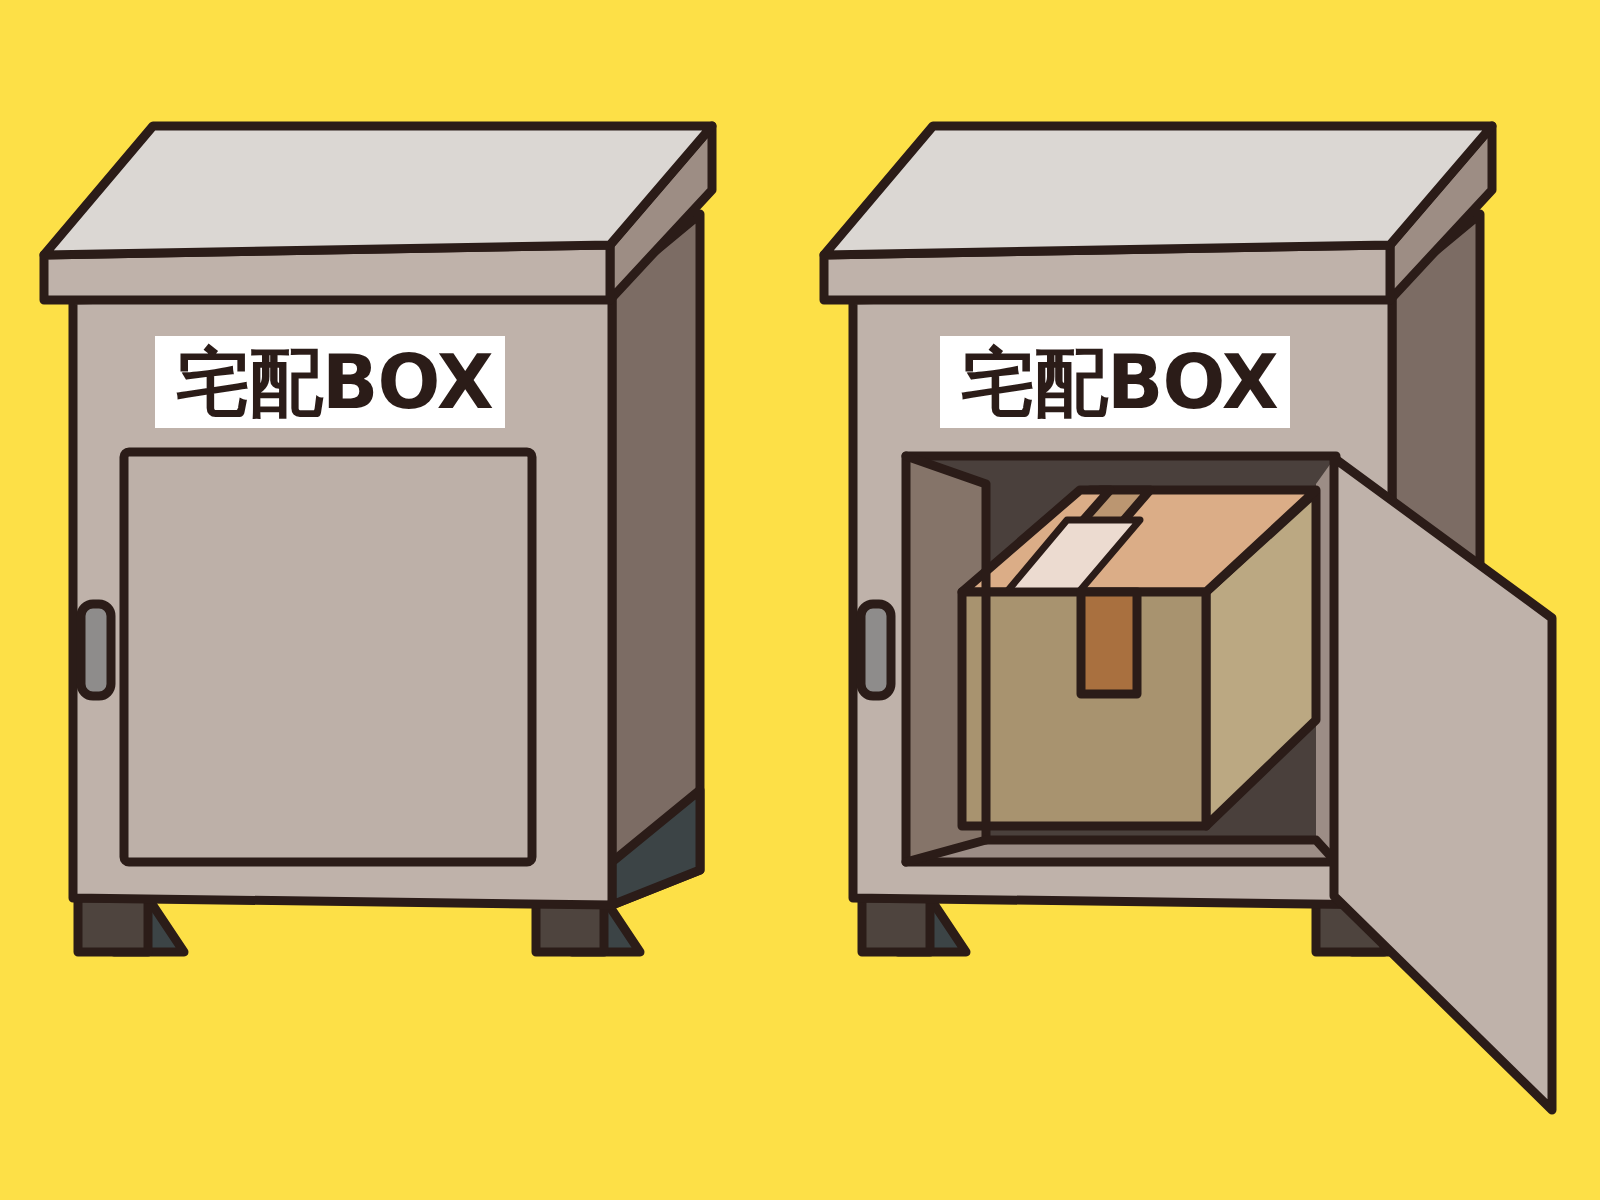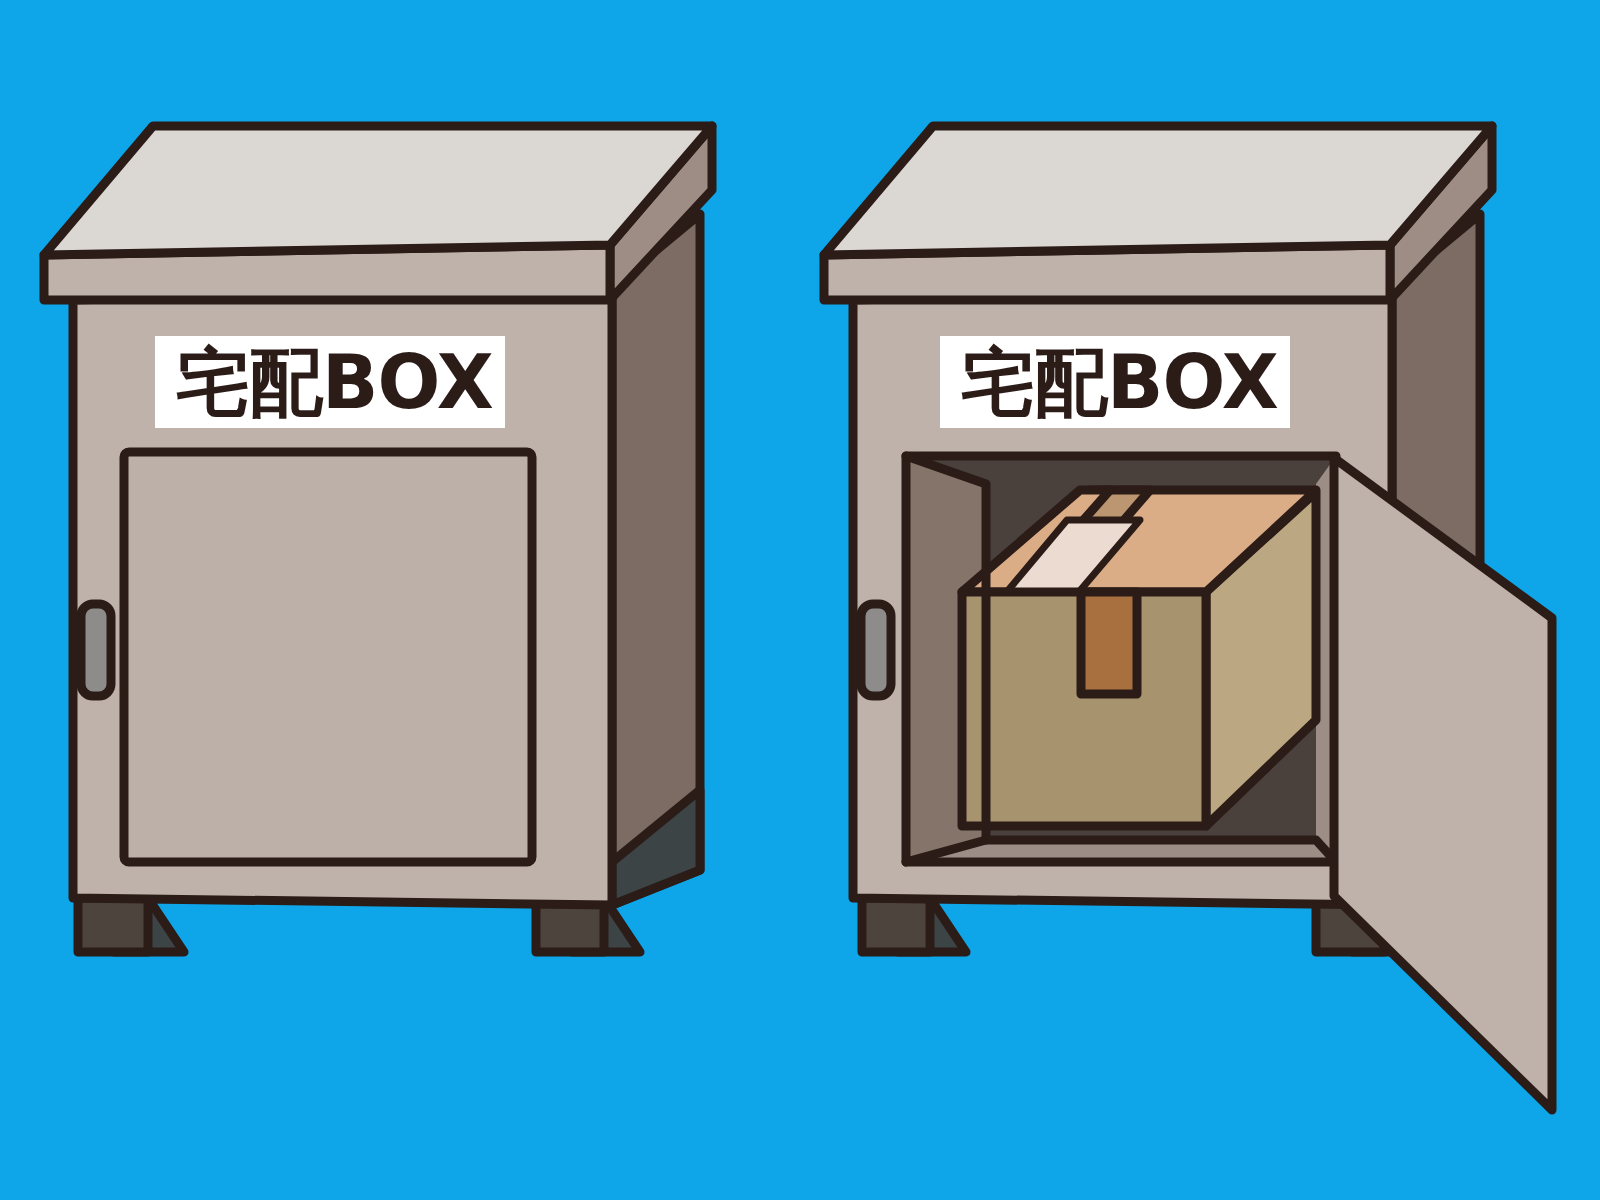--- a/index.html
+++ b/index.html
@@ -10,21 +10,21 @@
   body {
     width: 1600px;
     height: 1200px;
     font-family: "Liberation Sans", sans-serif;
     overflow: hidden;
   }
   #stage {
     position: relative;
     width: 1600px;
     height: 1200px;
-    background: #0ea5e9;
+    background: #fde047;
   }
   svg.scene {
     display: block;
     width: 1600px;
     height: 1200px;
   }
   .label-text {
     font-family: "DejaVu Sans", "Liberation Sans", sans-serif;
     font-weight: 700;
     letter-spacing: -1px;

